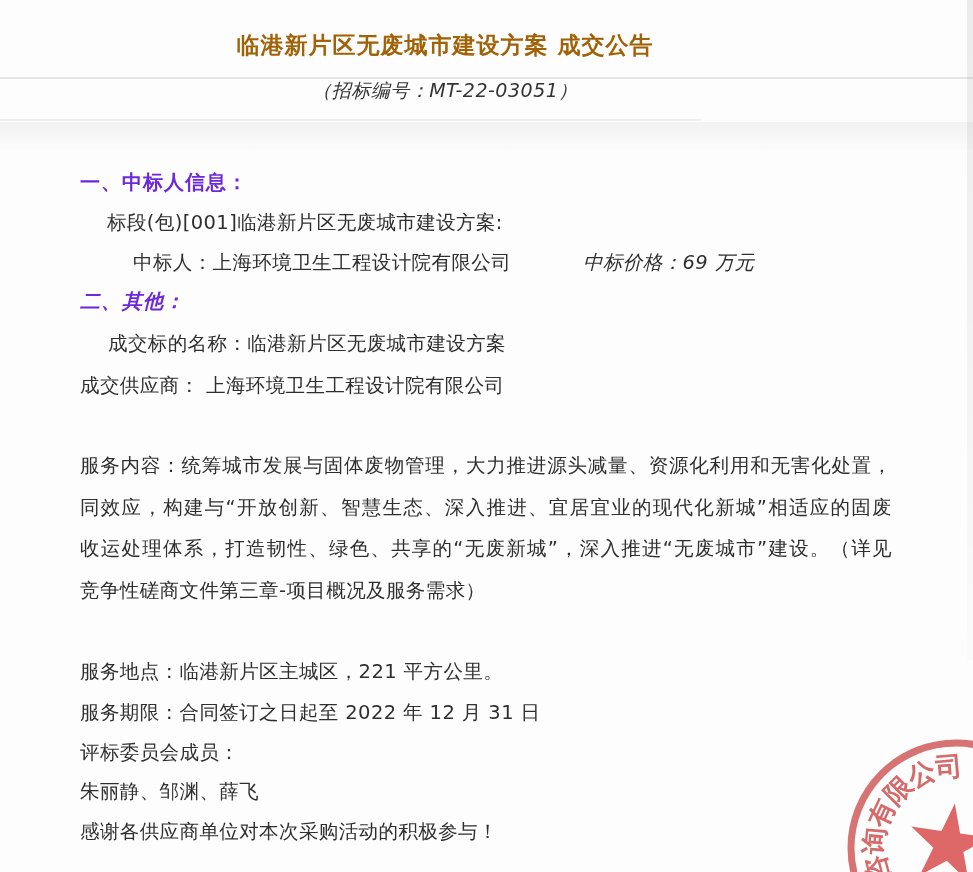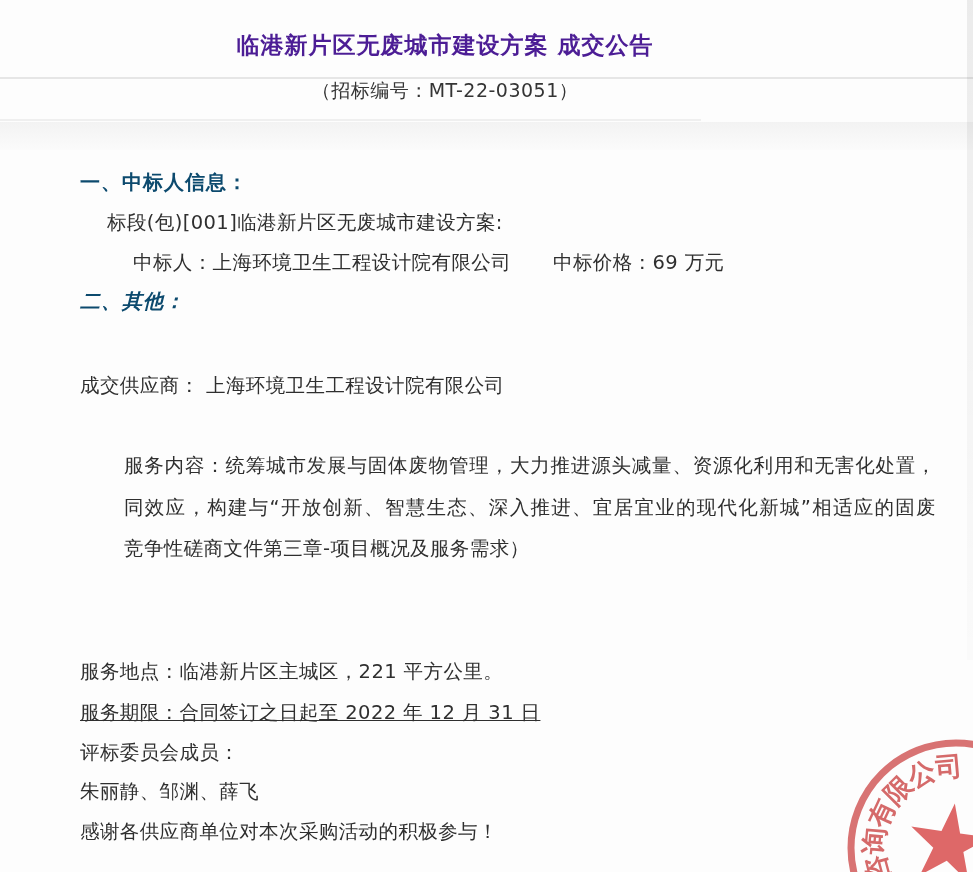--- a/index.html
+++ b/index.html
@@ -55,45 +55,45 @@
   }
   .doc-title {
     position: absolute;
     left: 0; top: 30px;
     width: 890px;
     text-align: center;
     font-size: 23px;
     font-weight: bold;
     line-height: 30px;
     letter-spacing: 1px;
-    color: #4c1d95;
+    color: #a16207;
     white-space: pre;
   }
   .doc-subtitle {
     position: absolute;
     left: 0; top: 78px;
     width: 890px;
     text-align: center;
     font-size: 19px;
     line-height: 24px;
     letter-spacing: 0.5px;
     color: #343434;
     white-space: pre;
+    font-style: italic;
   }
   .heading {
     font-weight: bold;
     font-size: 20px;
     letter-spacing: 1px;
-    color: #0c4a6e;
+    color: #6d28d9;
   }
   .para {
     position: absolute;
     left: 80px; top: 445px;
     width: 812px;
-    margin-left: 44px;
   }
   .para .pline {
     display: block;
     font-size: 19.5px;
     line-height: 41.5px;
     letter-spacing: 0.4px;
     color: #2f2f2f;
   }
   .para .pline.just {
     text-align: justify;
@@ -120,33 +120,35 @@
   <div class="scan-line-2"></div>
   <div class="scan-band"></div>
   <div class="scan-strip-right"></div>
 
   <div class="doc-title">临港新片区无废城市建设方案 成交公告</div>
   <div class="doc-subtitle">（招标编号：MT-22-03051）</div>
 
   <div class="line heading" style="left:80px; top:169px;">一、中标人信息：</div>
   <div class="line" style="left:107px; top:210px;">标段(包)[001]临港新片区无废城市建设方案:</div>
   <div class="line" style="left:133px; top:250px;">中标人：上海环境卫生工程设计院有限公司</div>
-  <div class="line" style="left:553px; top:250px;">中标价格：69 万元</div>
+  <div class="line" style="left:583px; top:250px;font-style:italic;">中标价格：69 万元</div>
 
   <div class="line heading" style="left:80px; top:288px;font-style:italic;">二、其他：</div>
+  <div class="line" style="left:108px; top:331px;">成交标的名称：临港新片区无废城市建设方案</div>
   <div class="line" style="left:80px; top:373px;">成交供应商： 上海环境卫生工程设计院有限公司</div>
 
   <div class="para">
     <span class="pline just">服务内容：统筹城市发展与固体废物管理，大力推进源头减量、资源化利用和无害化处置，</span>
     <span class="pline just">同效应，构建与“开放创新、智慧生态、深入推进、宜居宜业的现代化新城”相适应的固废</span>
+    <span class="pline just">收运处理体系，打造韧性、绿色、共享的“无废新城”，深入推进“无废城市”建设。（详见</span>
     <span class="pline">竞争性磋商文件第三章-项目概况及服务需求）</span>
   </div>
 
   <div class="line" style="left:80px; top:659px;">服务地点：临港新片区主城区，221 平方公里。</div>
-  <div class="line" style="left:80px; top:700px;text-decoration:underline;">服务期限：合同签订之日起至 2022 年 12 月 31 日</div>
+  <div class="line" style="left:80px; top:700px;">服务期限：合同签订之日起至 2022 年 12 月 31 日</div>
   <div class="line" style="left:80px; top:740px;font-family:Liberation Serif, serif;">评标委员会成员：</div>
   <div class="line" style="left:80px; top:779px;">朱丽静、邹渊、薛飞</div>
   <div class="line" style="left:80px; top:819px;">感谢各供应商单位对本次采购活动的积极参与！</div>
 
   <svg class="seal" viewBox="0 0 300 300">
     <g opacity="0.82">
       <circle cx="150" cy="150" r="105" fill="none" stroke-width="7" stroke="#d05555"></circle>
       <path d="M0,-42 L9.4,-12.9 L39.9,-13 L15.2,4.9 L24.7,34 L0,16 L-24.7,34 L-15.2,4.9 L-39.9,-13 L-9.4,-12.9 Z" transform="translate(143,147) rotate(8)" fill="#d84848"></path>
       <text x="0" y="0" text-anchor="middle" dominant-baseline="middle" transform="translate(72.7,170.7) rotate(255)" fill="#cd4b4b">咨</text>
       <text x="0" y="0" text-anchor="middle" dominant-baseline="middle" transform="translate(70.3,143.0) rotate(275)" fill="#cd4b4b">询</text>

